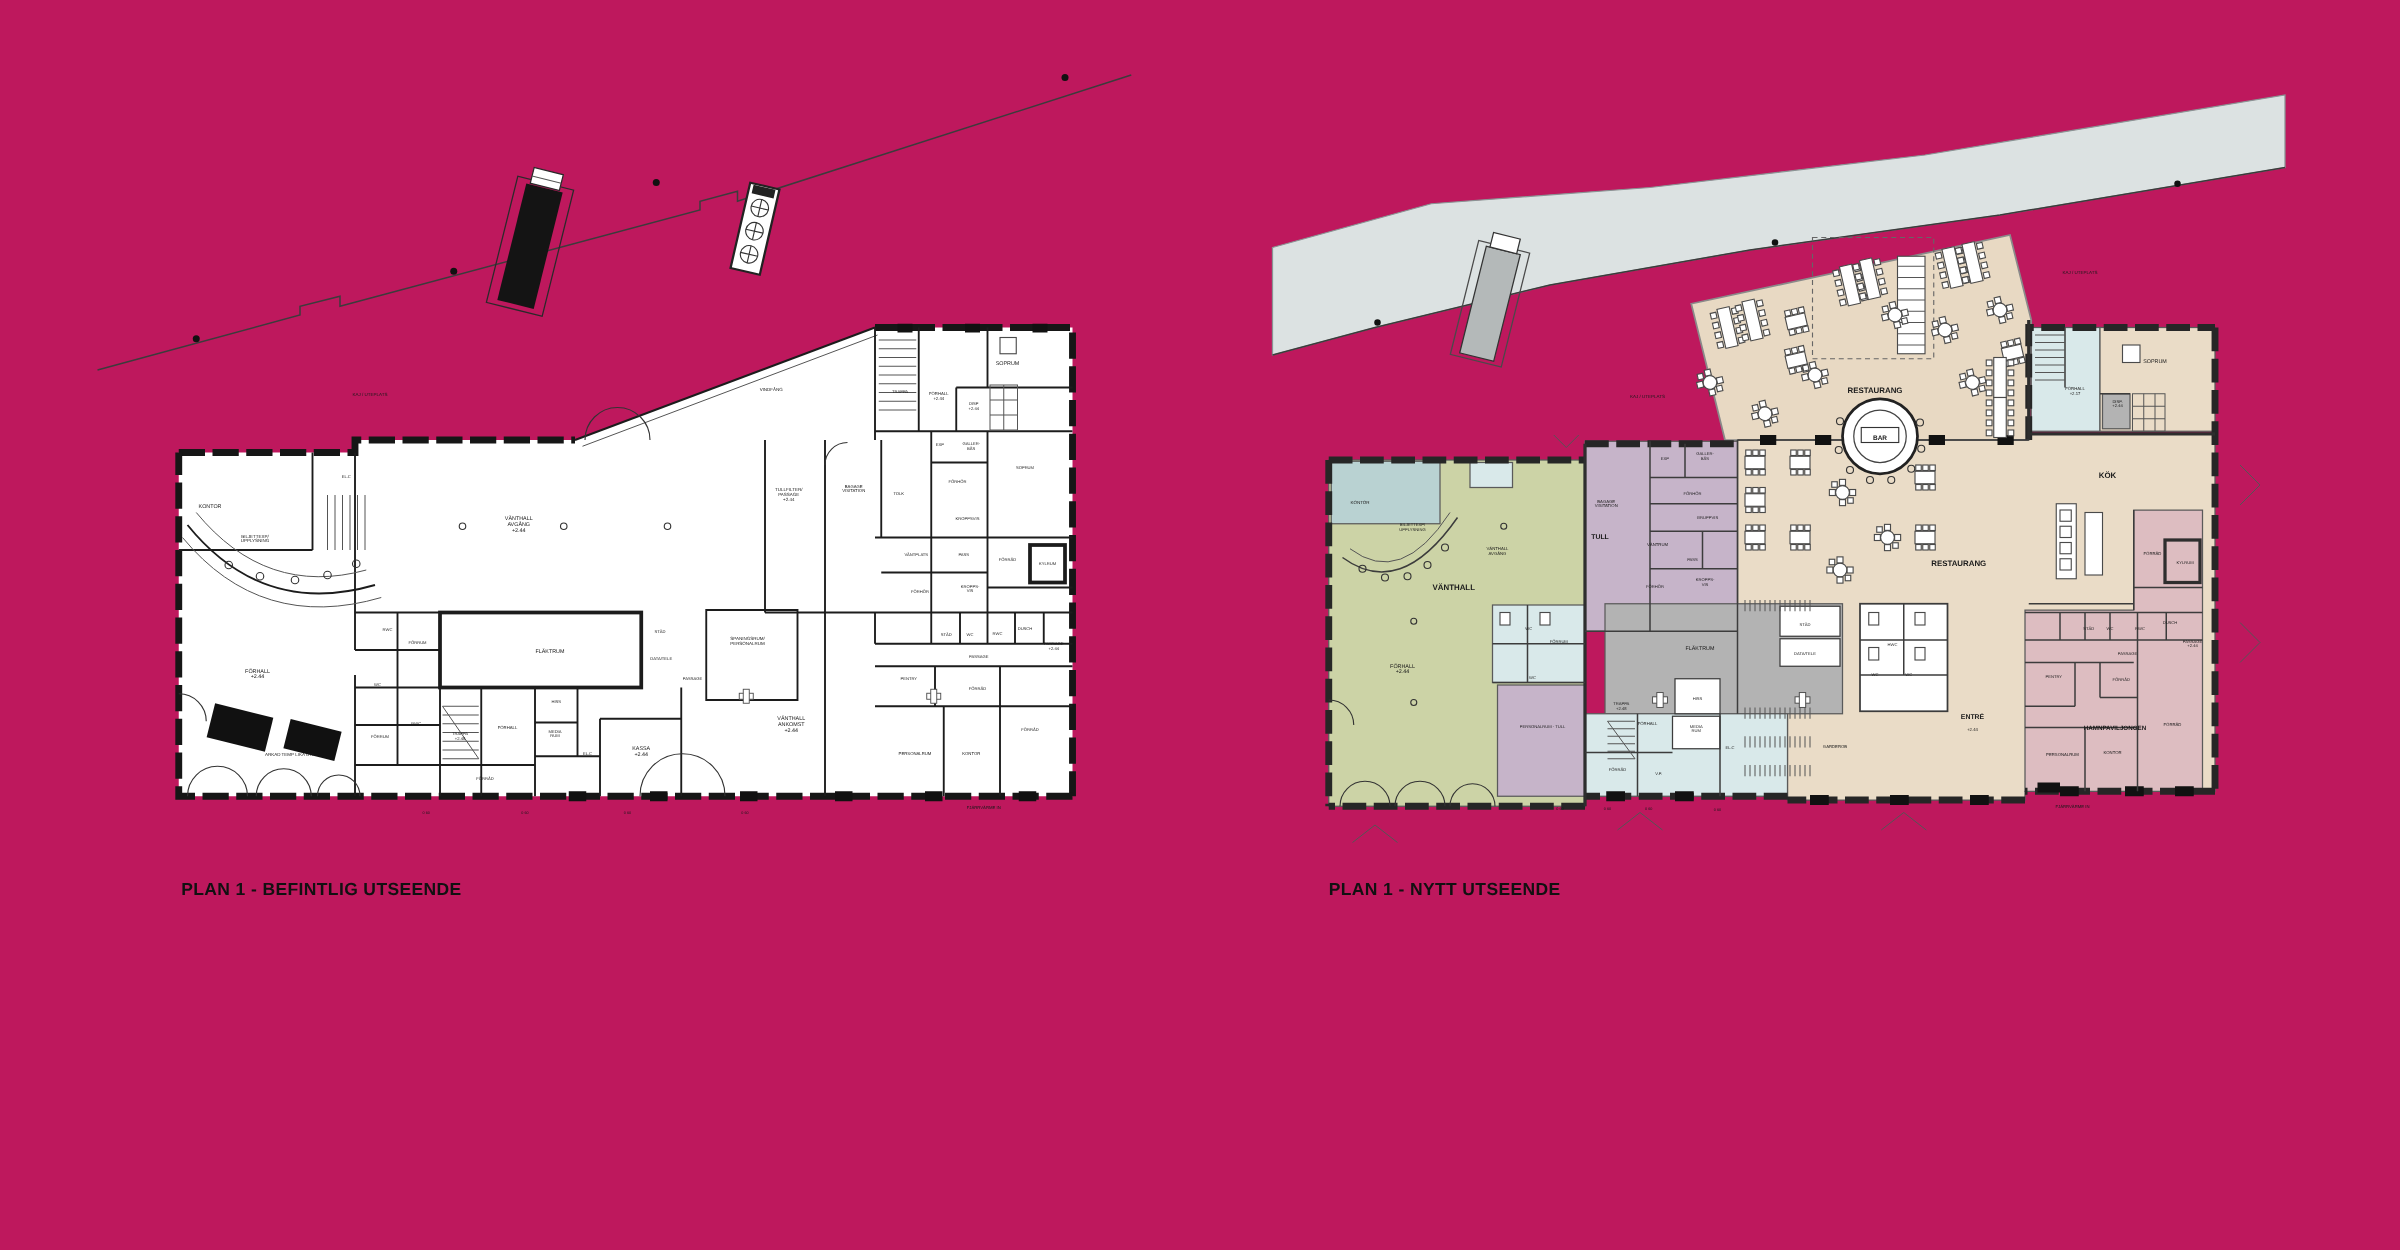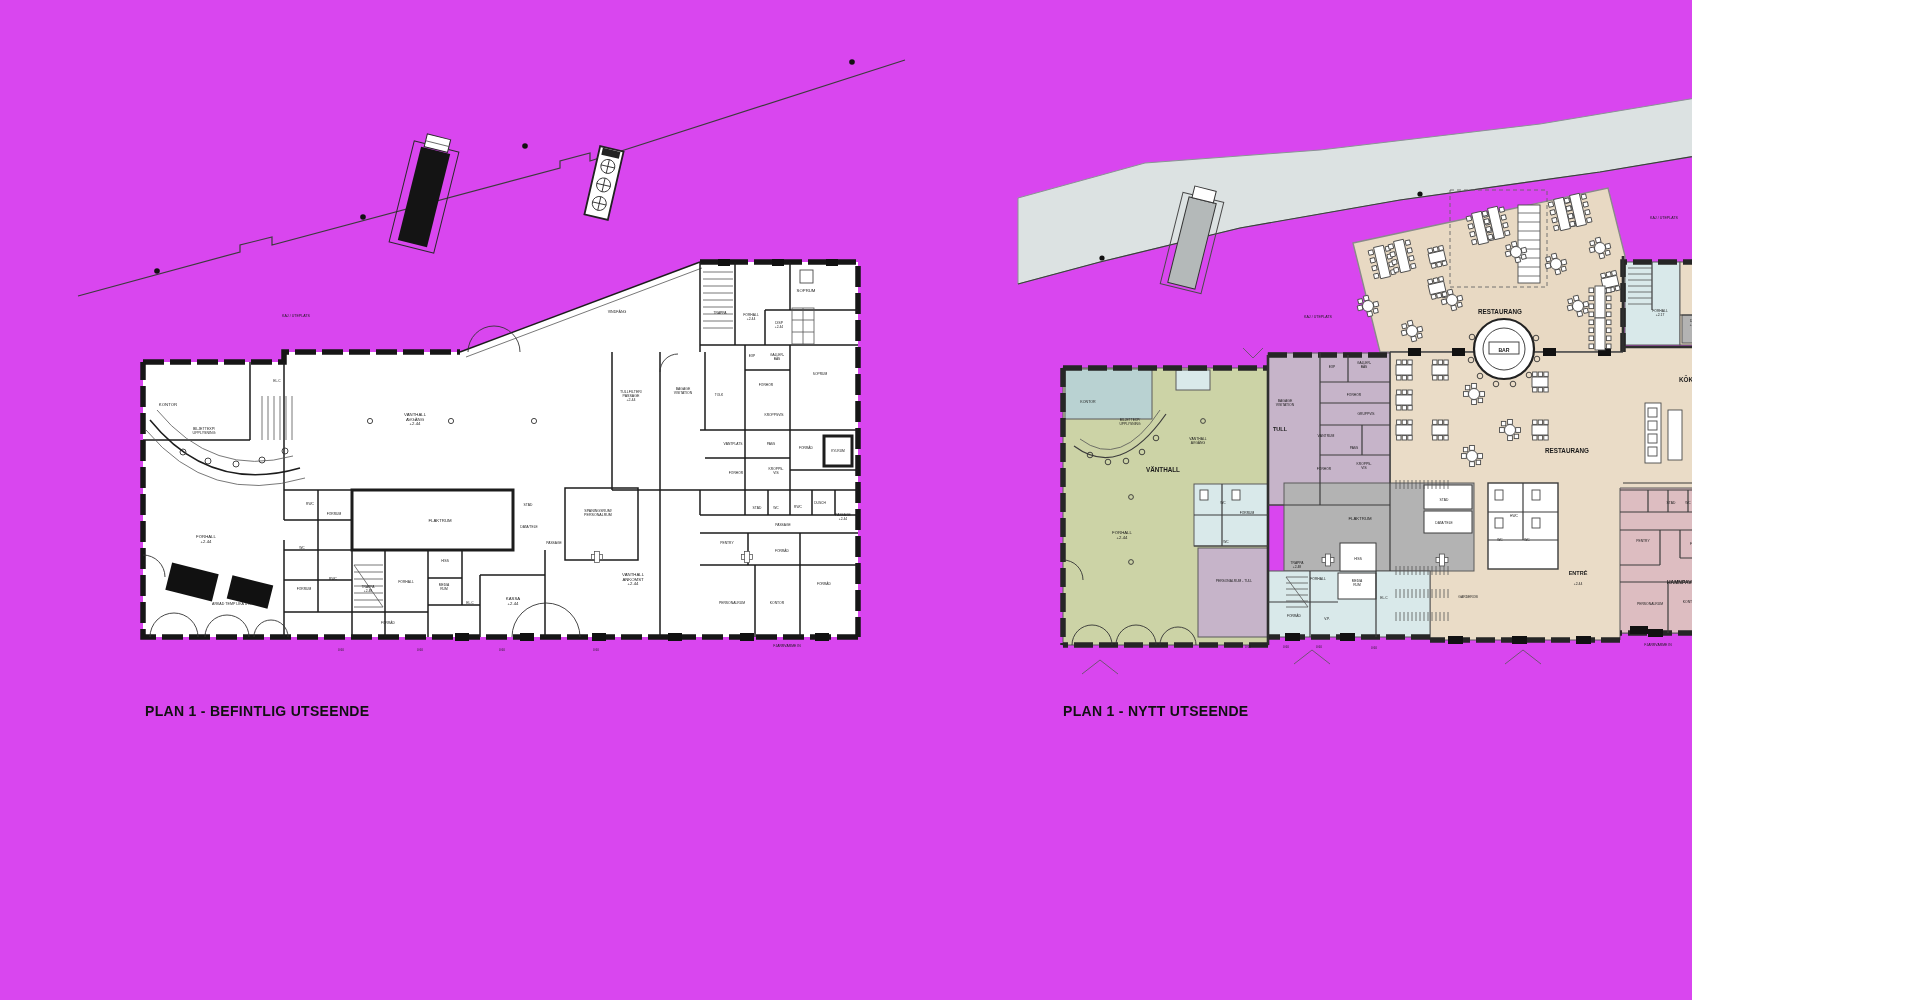--- a/index.html
+++ b/index.html
@@ -1,16 +1,16 @@
 <!DOCTYPE html>
 <html><head>
 <meta charset="utf-8">
 <style>
   html,body{margin:0;padding:0;background:#fff;}
-  .canvas{position:relative;width:1692px;height:1000px;background:#d946ef;overflow:hidden;
+  .canvas{position:relative;width:1920px;height:1000px;background:#be185d;overflow:hidden;
           font-family:"Liberation Sans",sans-serif;}
   svg{position:absolute;left:0;top:0;}
   text{font-family:"Liberation Sans",sans-serif;fill:#1a1a1a;}
   .title{font-weight:bold;font-size:14px;fill:#111;letter-spacing:.3px;}
   
   .wO{fill:none;stroke:#161616;stroke-width:5.5;stroke-dasharray:21 6;}
   .wO2{fill:none;stroke:#262626;stroke-width:5.5;stroke-dasharray:19 6;}
   .wI{fill:none;stroke:#1c1c1c;stroke-width:1.5;}
   .wI2{fill:none;stroke:#3c3c3c;stroke-width:1.2;}
   .wT{fill:none;stroke:#1c1c1c;stroke-width:3;}

